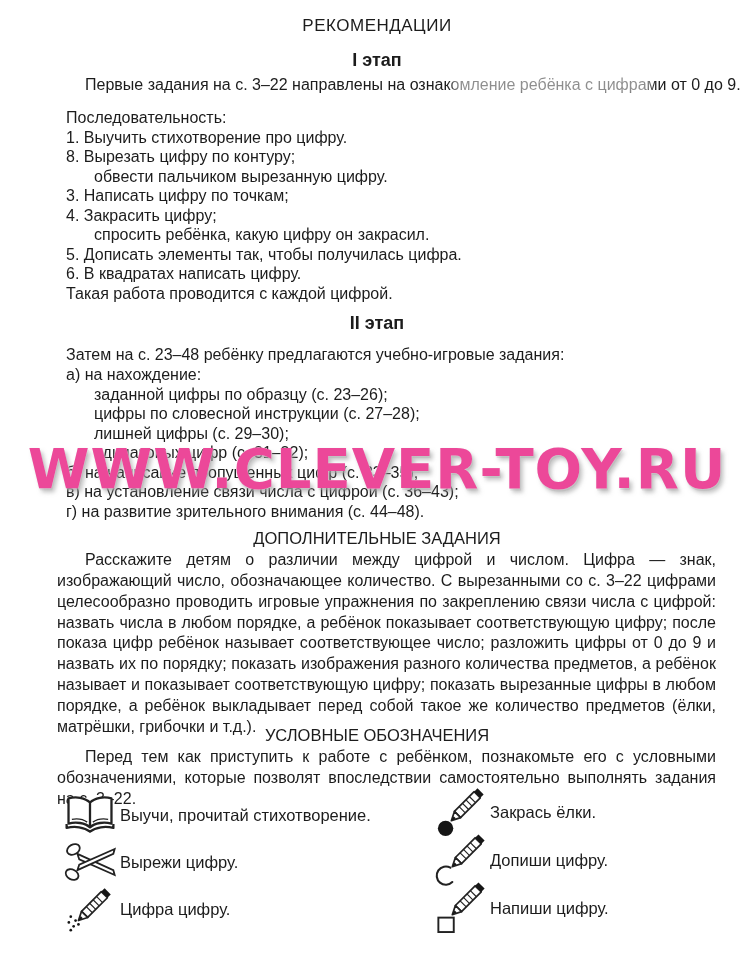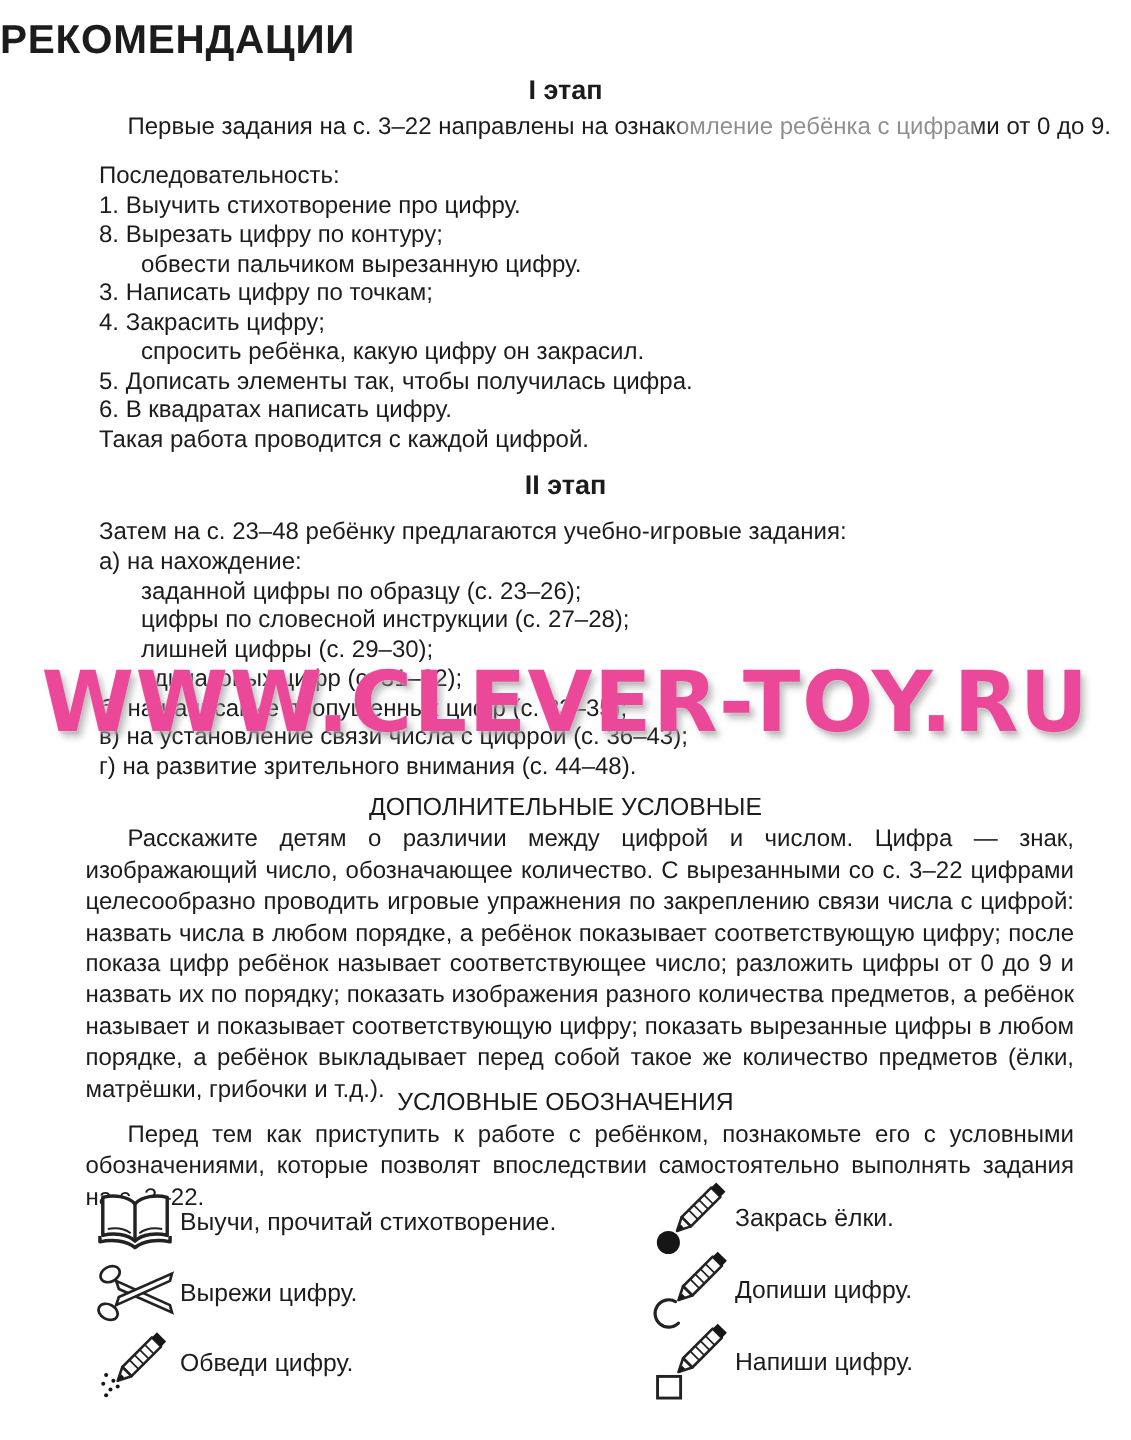--- a/index.html
+++ b/index.html
@@ -1,20 +1,20 @@
 <!DOCTYPE html>
 <html lang="ru"><head>
 <meta charset="utf-8">
 <style>
   html,body{margin:0;padding:0;background:#ffffff;}
   body{width:754px;height:960px;overflow:hidden;position:relative;
        font-family:"Liberation Sans","DejaVu Sans",sans-serif;color:#1c1c1c;}
   .doc{position:relative;width:754px;height:960px;padding-top:12px;box-sizing:border-box;}
 
-  .title{font-size:27px;line-height:28px;font-weight:bold;
+  .title{font-size:17px;line-height:28px;font-weight:normal;text-align:center;
          letter-spacing:.5px;margin:0 0 8px 0;}
   .stage-heading{font-size:18px;line-height:20px;font-weight:bold;text-align:center;margin:10px 0 5px 0;}
   .section-heading{font-size:16.5px;line-height:20px;font-weight:normal;text-align:center;margin:7px 0 2px 0;}
 
   .para{font-size:16px;line-height:20.8px;margin:0 38px 0 57px;text-align:justify;
         text-indent:28px;hyphens:auto;-webkit-hyphens:auto;}
   .para.fixed-8{height:168px;overflow:visible;}
   .para.fixed-2{height:44px;overflow:visible;}
   .one-line{white-space:nowrap;}
 
@@ -71,21 +71,21 @@
     <div class="li num">а) на нахождение:</div>
     <div class="li cont">заданной цифры по образцу (с. 23–26);</div>
     <div class="li cont">цифры по словесной инструкции (с. 27–28);</div>
     <div class="li cont">лишней цифры (с. 29–30);</div>
     <div class="li cont">одинаковых цифр (с. 31–32);</div>
     <div class="li num">б) на написание пропущенных цифр (с. 33–35);</div>
     <div class="li num">в) на установление связи числа с цифрой (с. 36–43);</div>
     <div class="li num">г) на развитие зрительного внимания (с. 44–48).</div>
   </div>
 
-  <h3 class="section-heading">ДОПОЛНИТЕЛЬНЫЕ УСЛОВНЫЕ</h3>
+  <h3 class="section-heading">ДОПОЛНИТЕЛЬНЫЕ ЗАДАНИЯ</h3>
   <p class="para fixed-8">Расскажите детям о различии между цифрой и числом. Цифра — знак, изображающий число, обозначающее количество. С вырезанными со с. 3–22 цифрами целесообразно проводить игровые упражнения по закреплению связи числа с цифрой: назвать числа в любом порядке, а ребёнок показывает соответствующую цифру; после показа цифр ребёнок называет соответствующее число; разложить цифры от 0 до 9 и назвать их по порядку; показать изображения разного количества предметов, а ребёнок называет и показывает соответствующую цифру; показать вырезанные цифры в любом порядке, а ребёнок выкладывает перед собой такое же количество предметов (ёлки, матрёшки, грибочки и т.д.).</p>
 
   <h3 class="section-heading">УСЛОВНЫЕ ОБОЗНАЧЕНИЯ</h3>
   <p class="para fixed-2">Перед тем как приступить к работе с ребёнком, познакомьте его с условными обозначениями, которые позволят впоследствии самостоятельно выполнять задания на с. 3–22.</p>
 
   <div class="smudge"></div>
   <div class="watermark">WWW.CLEVER-TOY.RU</div>
 
   <div class="legend-col legend-left">
 
@@ -140,21 +140,21 @@
           <g class="solid">
             <circle cx="6" cy="34" r="1.4"></circle>
               <circle cx="11" cy="38" r="1.4"></circle>
             <circle cx="4" cy="40" r="1.4"></circle>
               <circle cx="9" cy="44" r="1.4"></circle>
             <circle cx="14" cy="42" r="1.4"></circle>
               <circle cx="6" cy="48" r="1.4"></circle>
           </g>
         </svg>
       </span>
-      <span class="legend-label">Обведи цифру.</span>
+      <span class="legend-label">Цифра цифру.</span>
     </div>
   </div>
 
   <div class="legend-col legend-right">
 
     <div class="legend-row">
       <span class="icon-cell">
         <svg width="50" height="52" viewBox="0 0 52 54">
           <g transform="translate(12,-3)">
             <g class="ink" stroke-width="1.8" stroke-linejoin="round">

